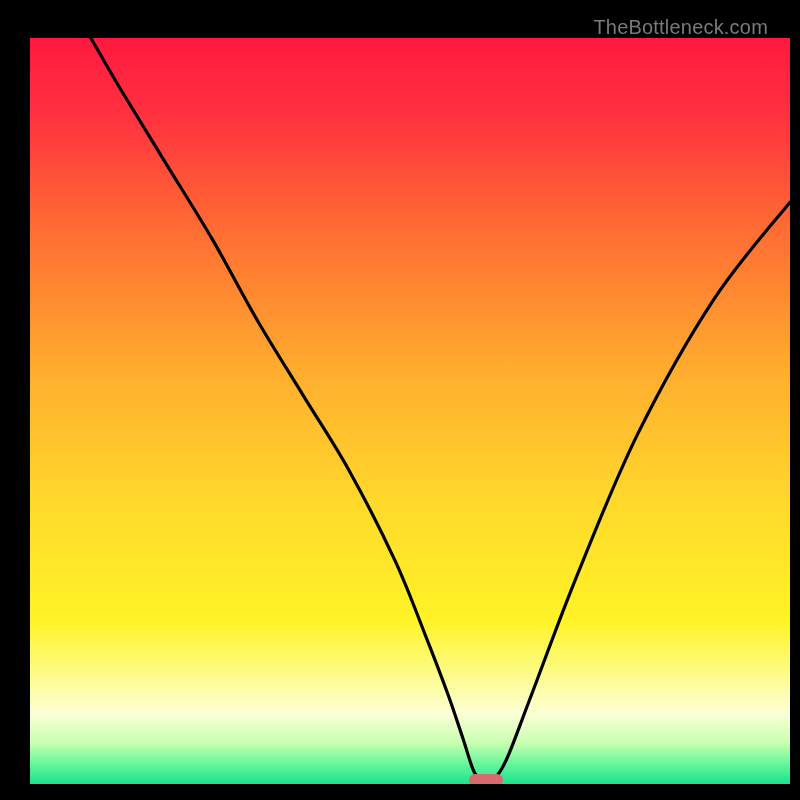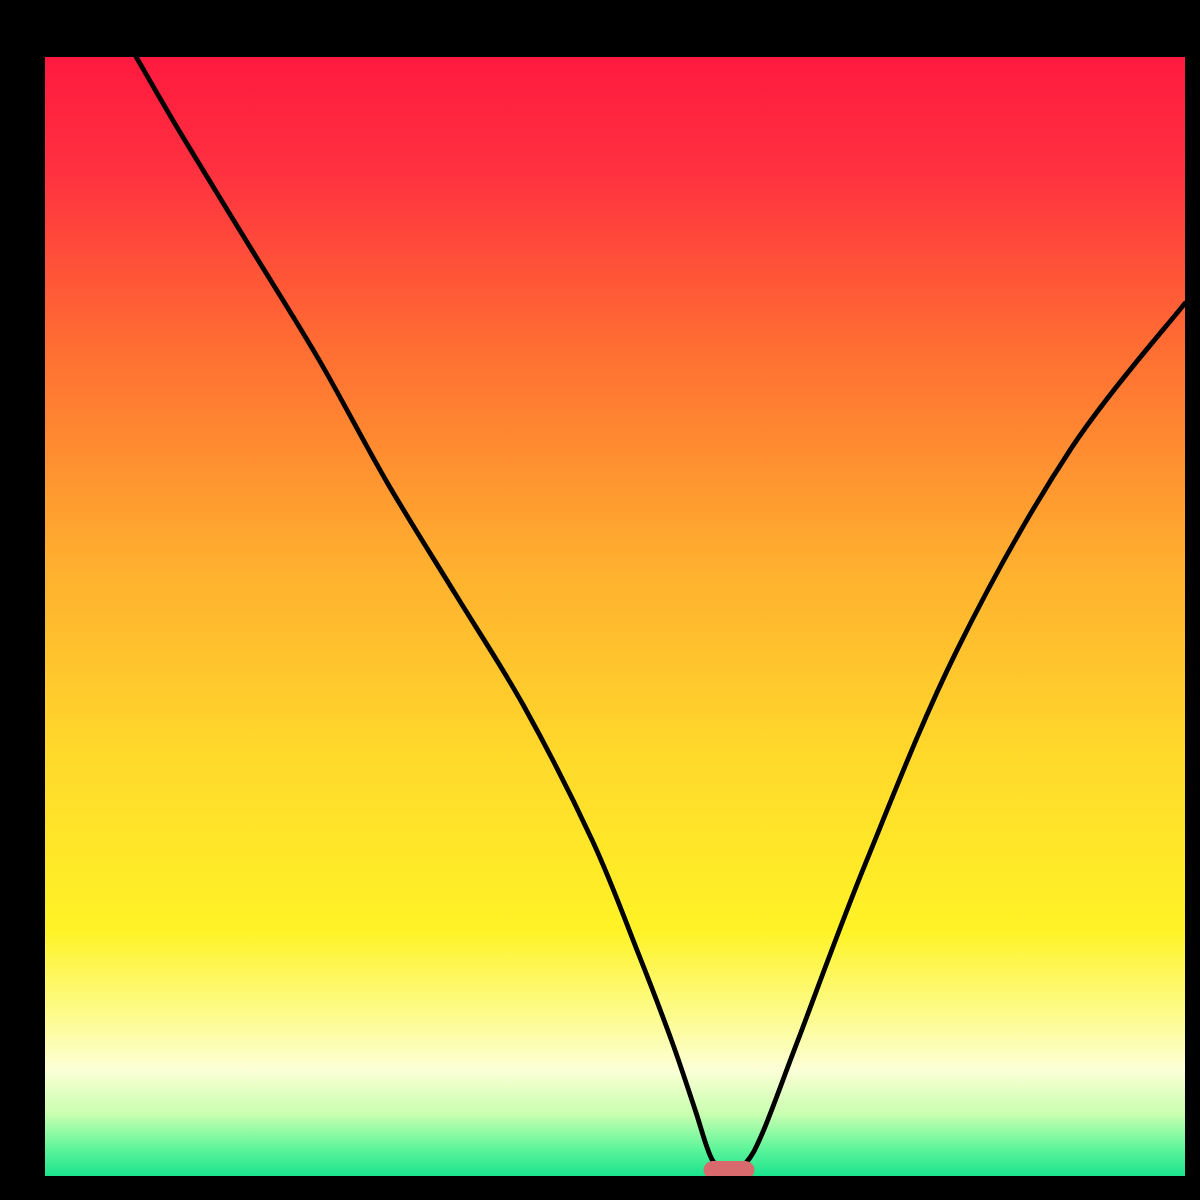--- a/index.html
+++ b/index.html
@@ -77,13 +77,14 @@
             <stop offset="100%" stop-color="#1be38e"></stop>
           </linearGradient>
       </defs>
       <rect x="0" y="0" width="760" height="746" fill="url(#bg)"></rect>
     </svg>
     <svg class="curve-svg" viewBox="0 0 760 746" preserveAspectRatio="none">
       <path id="curvePath" d="M 60.80 0.00 C 65.87 8.70, 78.53 31.08, 91.20 52.22 C 103.87 73.36, 121.60 101.95, 136.80 126.82 C 152.00 151.69, 167.20 175.31, 182.40 201.42 C 197.60 227.53, 212.80 257.37, 228.00 283.48 C 243.20 309.59, 258.40 333.21, 273.60 358.08 C 288.80 382.95, 304.00 405.33, 319.20 432.68 C 334.40 460.03, 352.13 494.85, 364.80 522.20 C 377.47 549.55, 386.33 574.42, 395.20 596.80 C 404.07 619.18, 411.67 639.07, 418.00 656.48 C 424.33 673.89, 428.77 688.19, 433.20 701.24 C 437.63 714.29, 440.80 727.97, 444.60 734.81 C 448.40 741.65, 452.20 741.90, 456.00 742.27 C 459.80 742.64, 463.60 741.40, 467.40 737.05 C 471.20 732.70, 473.10 729.59, 478.80 716.16 C 484.50 702.73, 490.20 686.32, 501.60 656.48 C 513.00 626.64, 529.47 580.64, 547.20 537.12 C 564.93 493.60, 585.20 441.38, 608.00 395.38 C 630.80 349.38, 658.67 299.64, 684.00 261.10 C 709.33 222.56, 747.33 180.28, 760.00 164.12" fill="none" stroke="#000000" stroke-width="3.2" stroke-linecap="round" stroke-linejoin="round"></path>
     </svg>
     <div class="marker" id="marker" style="left: 456px; top: 742.27px; background: rgb(216, 106, 110);"></div>
   </div>
+  <div class="watermark">TheBottleneck.com</div>
 </div>
 
 </body></html>

